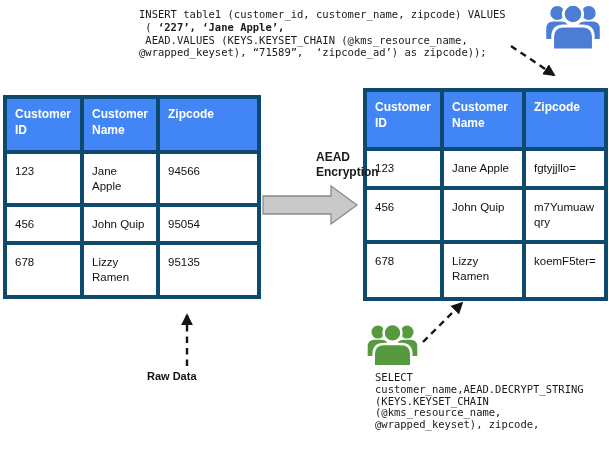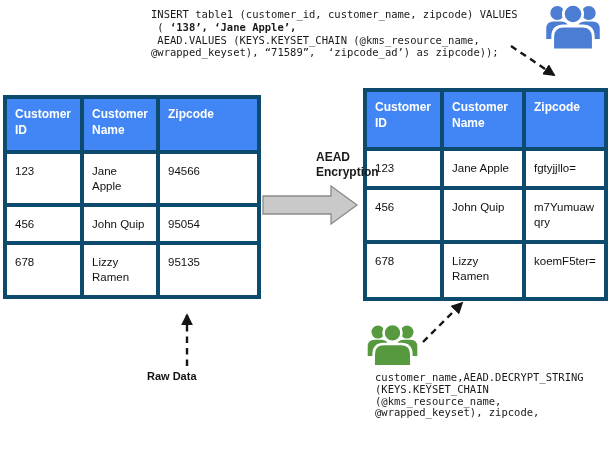--- a/index.html
+++ b/index.html
@@ -3,21 +3,21 @@
 <meta charset="utf-8">
 <style>
   html,body{margin:0;padding:0;background:#fff;}
   .stage{
     position:relative;width:609px;height:469px;background:#ffffff;
     font-family:"Liberation Sans",sans-serif;overflow:hidden;
   }
   
   .code{position:absolute;font-family:"DejaVu Sans Mono",monospace;color:#1a1a1a;}
   .code .ln{white-space:pre;}
-  #insert-code{left:151px;top:8px;font-size:10.5px;line-height:12.8px;}
+  #insert-code{left:139px;top:8px;font-size:10.5px;line-height:12.8px;}
   #select-code{left:375px;top:372px;font-size:10.5px;line-height:11.8px;}
   .bold{font-weight:bold;}
   .green-token{color:#4C9E4C;}
   
   table.data-table{position:absolute;border-collapse:collapse;table-layout:fixed;}
   .data-table th,.data-table td{
     border:4px solid #0c4a6e;text-align:left;vertical-align:top;overflow-wrap:anywhere;
   }
   .data-table th{
     background:#4285F4;color:#fff;font-size:12px;font-weight:bold;
@@ -51,21 +51,21 @@
   #arrows{position:absolute;left:0;top:0;pointer-events:none;}
   .dash{stroke:#151515;stroke-width:2.4;fill:none;stroke-dasharray:6.5 5;}
 </style>
 </head>
 <body>
 
 <div class="stage">
 
   <div id="insert-code" class="code">
     <div class="ln">INSERT table1 (customer_id, customer_name, zipcode) VALUES</div>
-    <div class="ln"><span> ( </span><span class="bold">‘138’, ‘Jane Apple’,</span></div>
+    <div class="ln"><span> ( </span><span class="bold">‘227’, ‘Jane Apple’,</span></div>
     <div class="ln"> AEAD.VALUES (KEYS.KEYSET_CHAIN (@kms_resource_name,</div>
     <div class="ln">@wrapped_keyset), “71589”,  ‘zipcode_ad’) as zipcode));</div>
   </div>
 
   <svg id="blue-users" class="users-icon" viewBox="0 0 62 52">
     <g fill="#4A7DD3">
       <circle cx="14" cy="12" r="7.6"></circle>
       <path d="M2 40 L2 29 Q2 21 10 21 L18 21 Q26 21 26 29 L26 40 Z"></path>
       <circle cx="48" cy="12" r="7.6"></circle>
       <path d="M36 40 L36 29 Q36 21 44 21 L52 21 Q60 21 60 29 L60 40 Z"></path>
@@ -155,19 +155,20 @@
         <path d="M0 0 L10 5 L0 10 Z" fill="#151515"></path>
       </marker>
     </defs>
     <polygon points="263,196 331,196 331,186 357,205 331,224 331,214 263,214" fill="#C9C9C9" stroke="#8a8a8a" stroke-width="1.3"></polygon>
     <path class="dash" d="M511 46 L554 75" marker-end="url(#ah)"></path>
     <path class="dash" d="M187 366 L187 315" marker-end="url(#ah)"></path>
     <path class="dash" d="M423 342 L462 303" marker-end="url(#ah)"></path>
   </svg>
 
   <div id="select-code" class="code">
+    <div class="ln">SELECT</div>
     <div class="ln">customer_name,AEAD.DECRYPT_STRING</div>
     <div class="ln">(KEYS.KEYSET_CHAIN</div>
     <div class="ln">(@kms_resource_name,</div>
     <div class="ln">@wrapped_keyset), zipcode,</div>
   </div>
 
 </div>
 
 </body></html>

